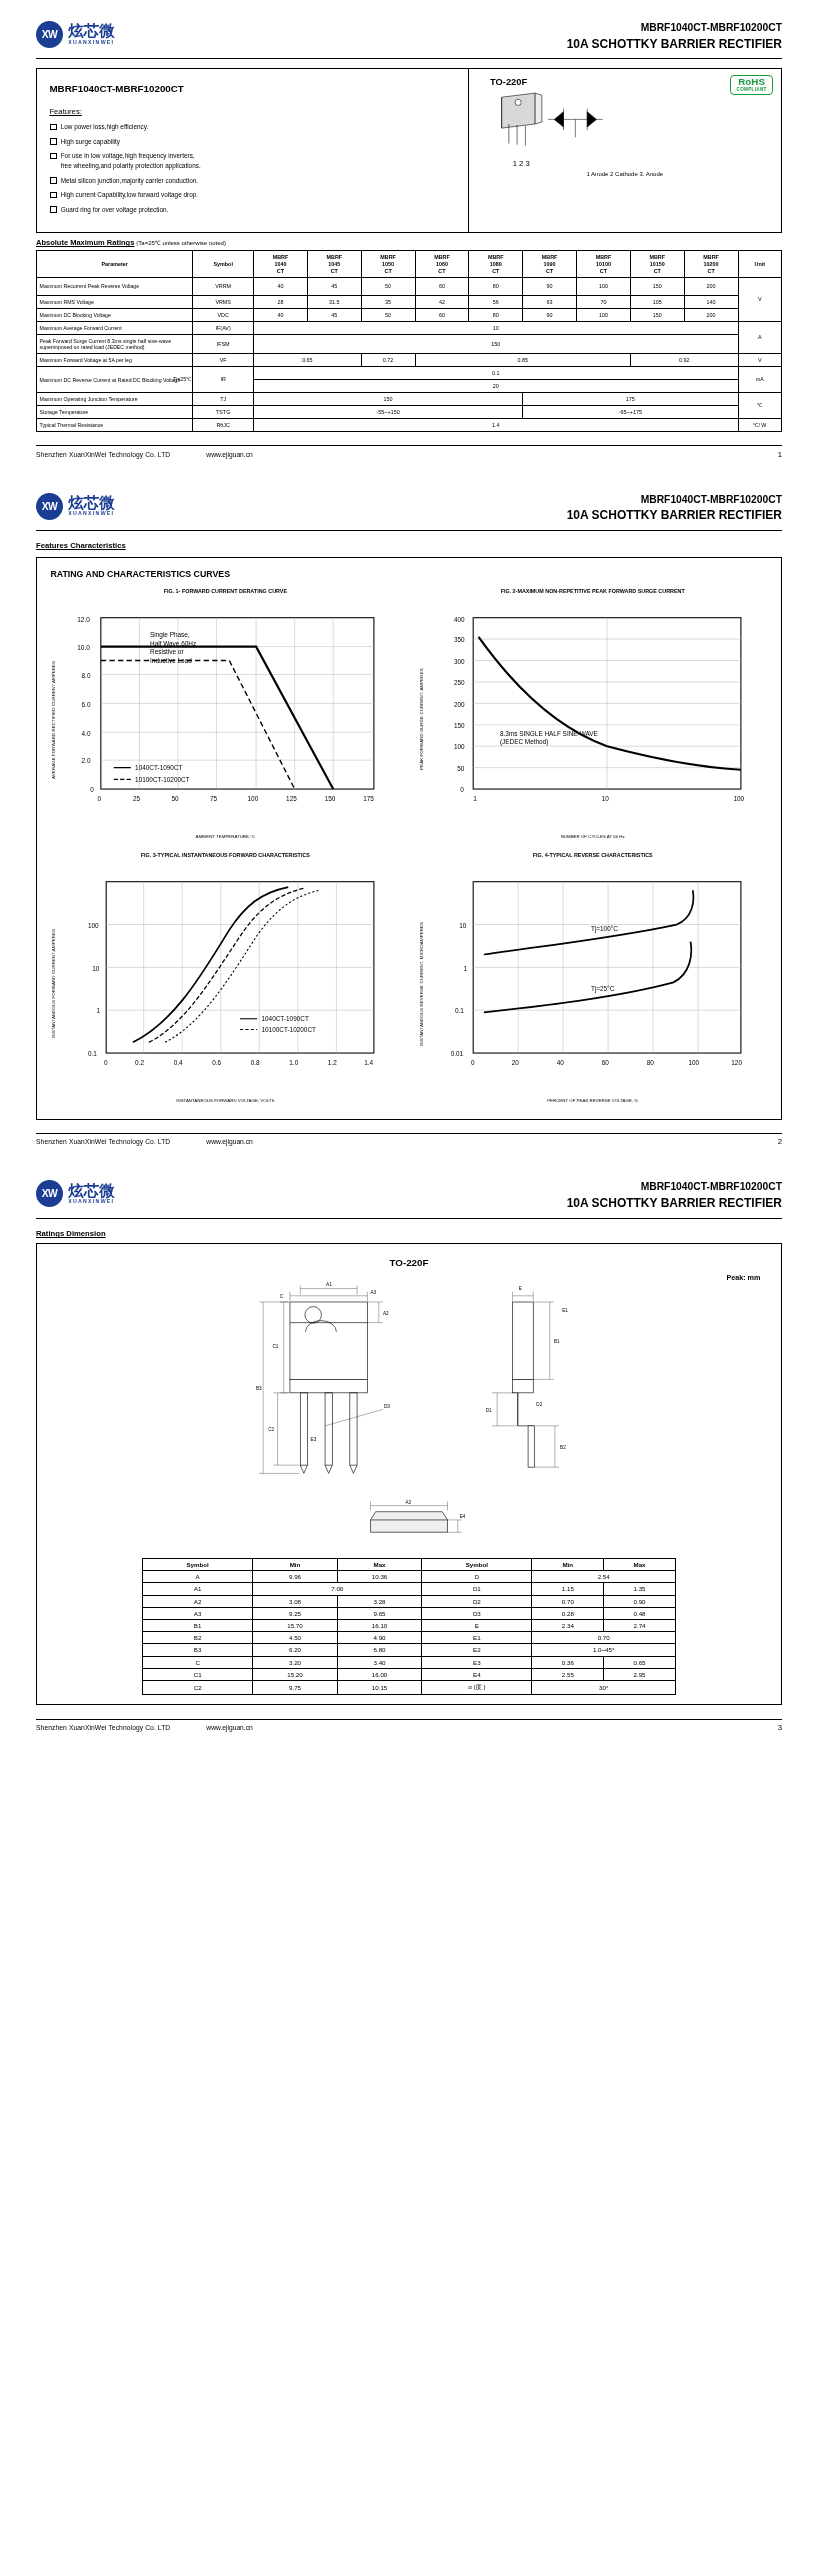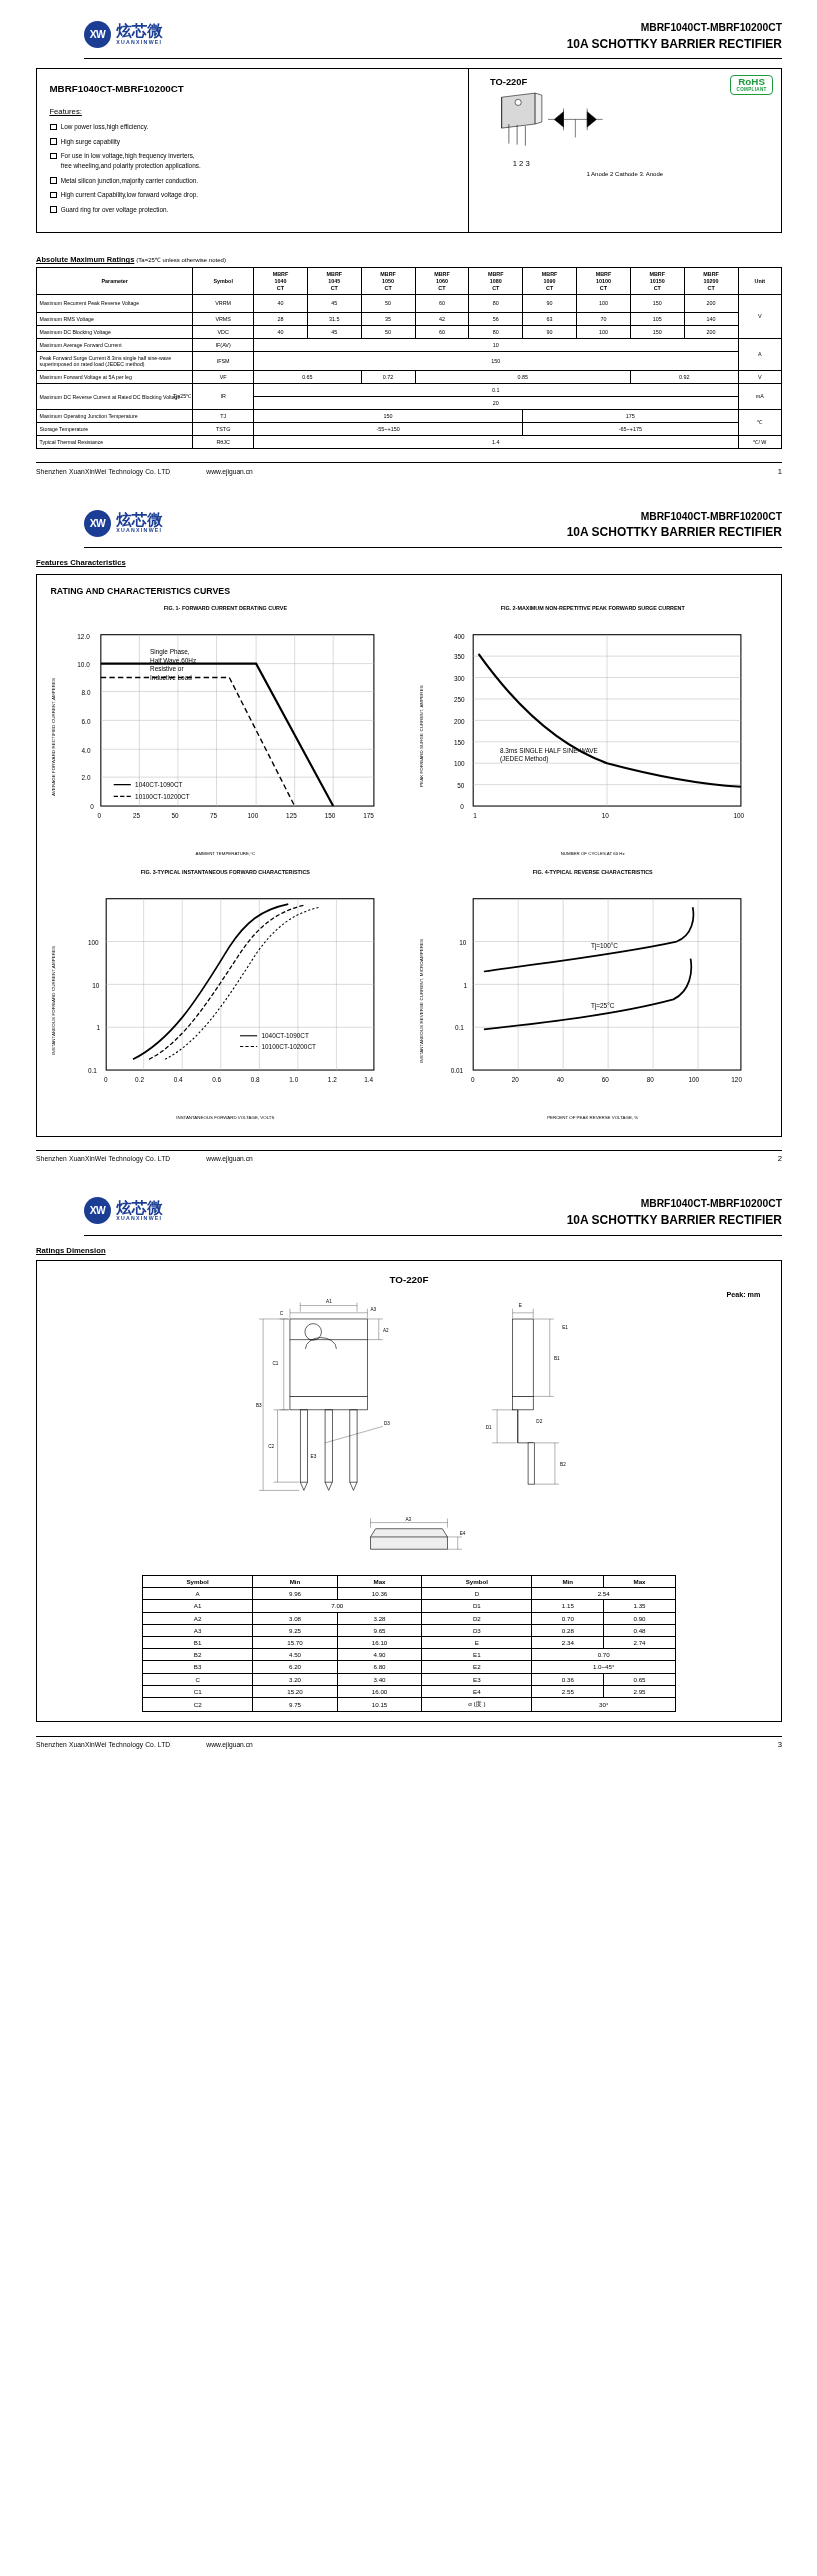--- a/index.html
+++ b/index.html
@@ -17,21 +17,20 @@
   }
   .page + .page { margin-top: 13.4px; }
 
   
   .doc-header {
     display: flex;
     align-items: flex-start;
     justify-content: space-between;
     border-bottom: 1px solid #000;
     padding-bottom: 5.2px;
-    margin-left: 48px;
   }
   .logo-wrap { display: flex; align-items: center; gap: 5.2px; }
   .logo-mark {
     width: 27px; height: 27px; border-radius: 50%;
     background: #1b3e94; color: #fff;
     display: flex; align-items: center; justify-content: center;
     font-size: 10.3px; font-weight: bold; letter-spacing: -0.5px;
   }
   .logo-text { line-height: 1.05; }
   .logo-cn { font-size: 15.5px; font-weight: bold; color: #1b3e94; font-family: "DejaVu Sans", sans-serif; }
@@ -82,21 +81,21 @@
     position: absolute; right: 8.2px; top: 5.2px;
     border: 1px solid #1a9a3c; border-radius: 4.1px;
     padding: 1.5px 5.2px 2.1px 5.2px; text-align: center; background: #fff; margin-left: 28px;
   }
   .rohs .r1 { color: #1a9a3c; font-size: 9.8px; font-weight: bold; line-height: 1; }
   .rohs .r2 { color: #1a9a3c; font-size: 4.6px; font-weight: bold; letter-spacing: 0.3px; }
   .pins-label { font-size: 7.7px; font-weight: normal; margin-left: 36px; }
   .pin-legend { font-size: 6px; text-align: center; margin-top: 3.1px; }
 
   
-  .rt-title-row { margin-top: 22px; display: flex; align-items: baseline; gap: 2px; }
+  .rt-title-row { margin-top: 5px; display: flex; align-items: baseline; gap: 2px; }
   .rt-title { font-size: 7.5px; font-weight: bold; text-decoration: underline; }
   .rt-note { font-size: 6px; }
 
   table.ratings {
     width: 100%;
     border-collapse: collapse;
     margin-top: 3.1px;
     font-size: 5.4px;
     table-layout: fixed;
   }

